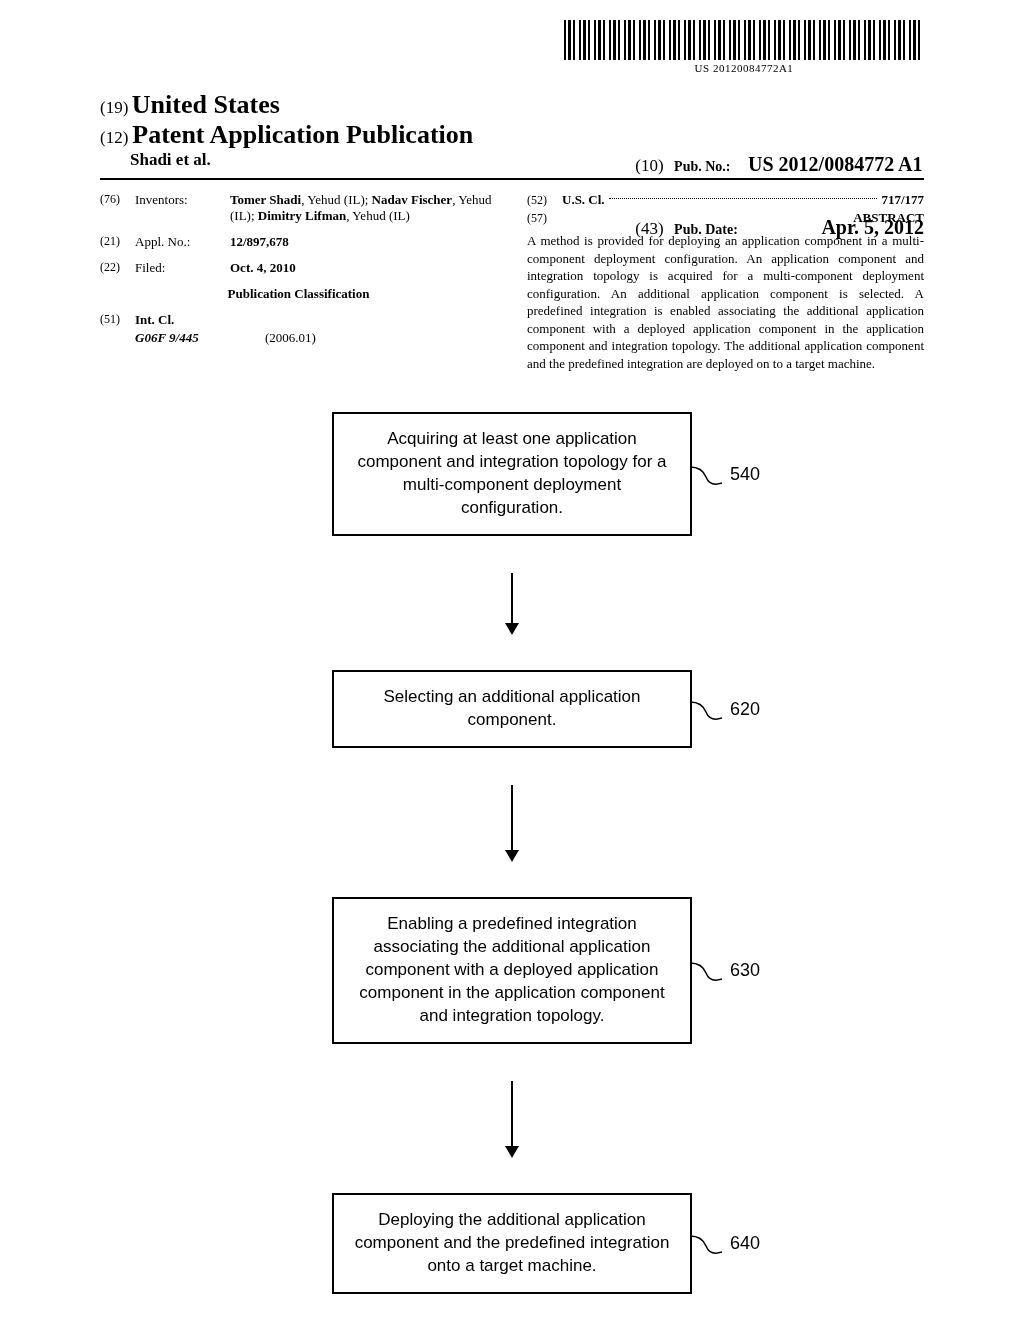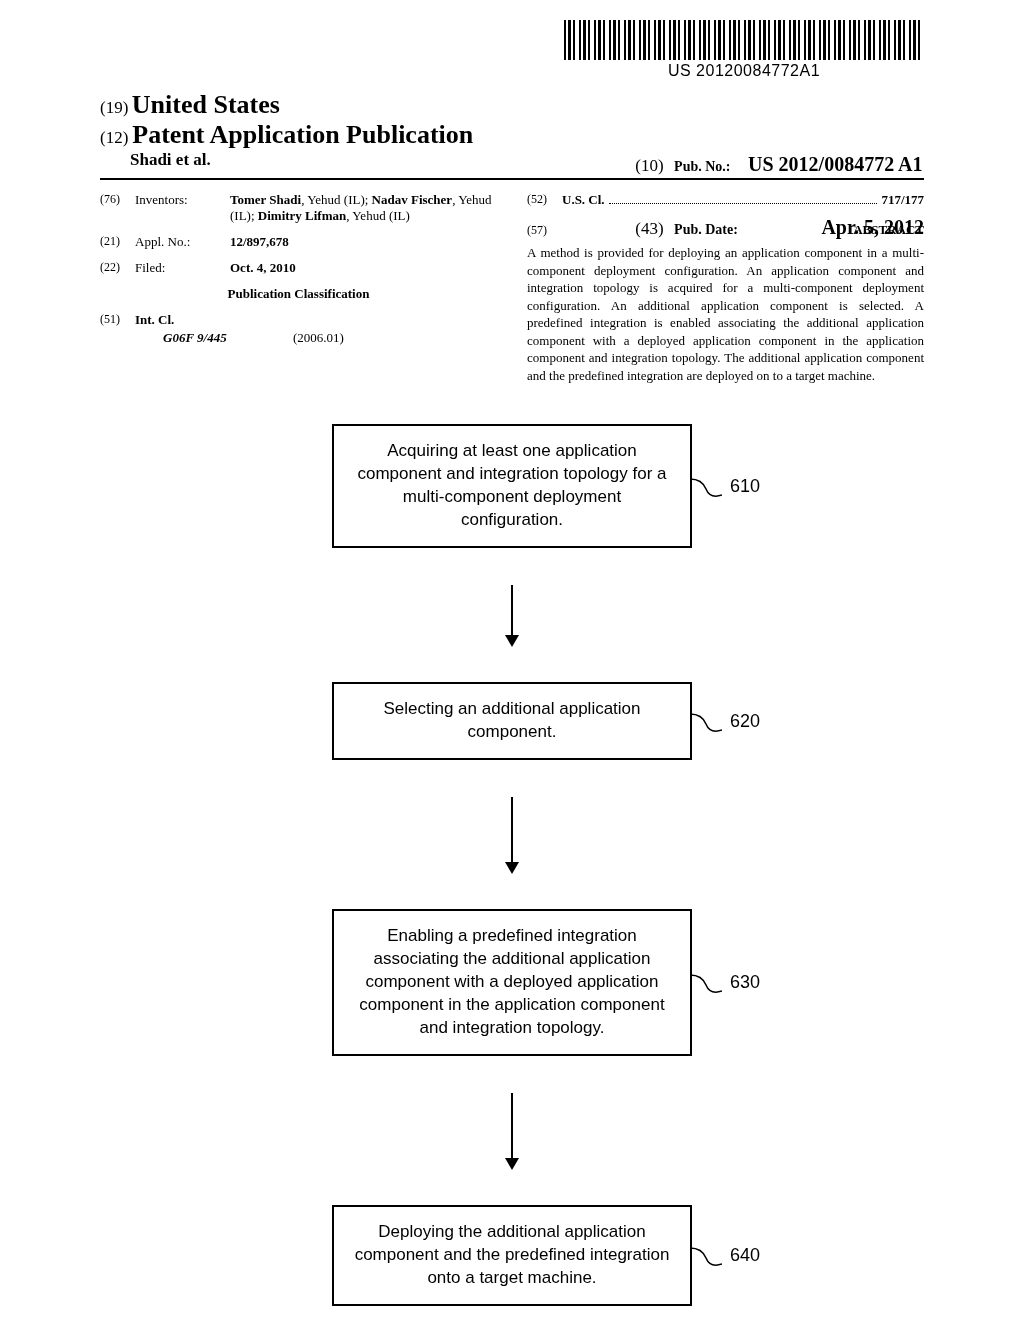--- a/index.html
+++ b/index.html
@@ -17,22 +17,22 @@
       top: 20px;
       text-align: center;
     }
     .barcode {
       width: 360px;
       height: 40px;
       background: repeating-linear-gradient(90deg, #000 0, #000 2px, #fff 2px, #fff 4px, #000 4px, #000 7px, #fff 7px, #fff 9px, #000 9px, #000 11px, #fff 11px, #fff 15px);
       margin-bottom: 2px;
     }
     .barcode-number {
-      font-size: 16px;
-      font-family: Liberation Sans, sans-serif;
+      font-size: 11px;
+      font-family: Liberation Serif, serif;
       letter-spacing: 0.5px;
     }
     .header-block {
       margin-top: 60px;
       margin-bottom: 8px;
     }
     .country-line {
       font-size: 14px;
     }
     .country {
@@ -117,35 +117,36 @@
     }
     .pub-class-heading {
       text-align: center;
       font-weight: bold;
       font-size: 13px;
       margin: 10px 0;
     }
     .int-cl-row {
       display: flex;
     }
-    .italic { font-style: italic; margin-left: 28px; }
+    .italic { font-style: italic; }
     .abstract-heading {
       text-align: right;
       font-weight: bold;
       font-size: 13px;
       margin-bottom: 6px;
     }
     .abstract-text {
       font-size: 13px;
       text-align: justify;
       line-height: 1.35;
     }
     .us-cl-row {
       display: flex;
-      margin-bottom: 14px;
+      margin-bottom: 2px;
+      align-items: center;
     }
     .us-cl-dots {
       flex: 1;
       border-bottom: 1px dotted #000;
       margin: 0 4px 4px 4px;
     }
     .flowchart {
       margin-top: 40px;
       display: flex;
       flex-direction: column;
@@ -290,21 +291,21 @@
     </div>
   </div>
 </div>
 
 <div class="flowchart">
   <div class="flow-box">
     <span>Acquiring at least one application component and integration topology for a multi-component deployment configuration.</span>
     <svg class="flow-connector" width="32" height="30">
       <path d="M0,8 Q12,8 16,18 Q20,28 32,24" stroke="#000" stroke-width="1.5" fill="none"></path>
     </svg>
-    <span class="flow-label">610</span>
+    <span class="flow-label">540</span>
   </div>
   <div class="arrow-down"></div>
   <div class="flow-box">
     <span>Selecting an additional application component.</span>
     <svg class="flow-connector" width="32" height="30">
       <path d="M0,8 Q12,8 16,18 Q20,28 32,24" stroke="#000" stroke-width="1.5" fill="none"></path>
     </svg>
     <span class="flow-label">620</span>
   </div>
   <div class="arrow-down tall"></div>

